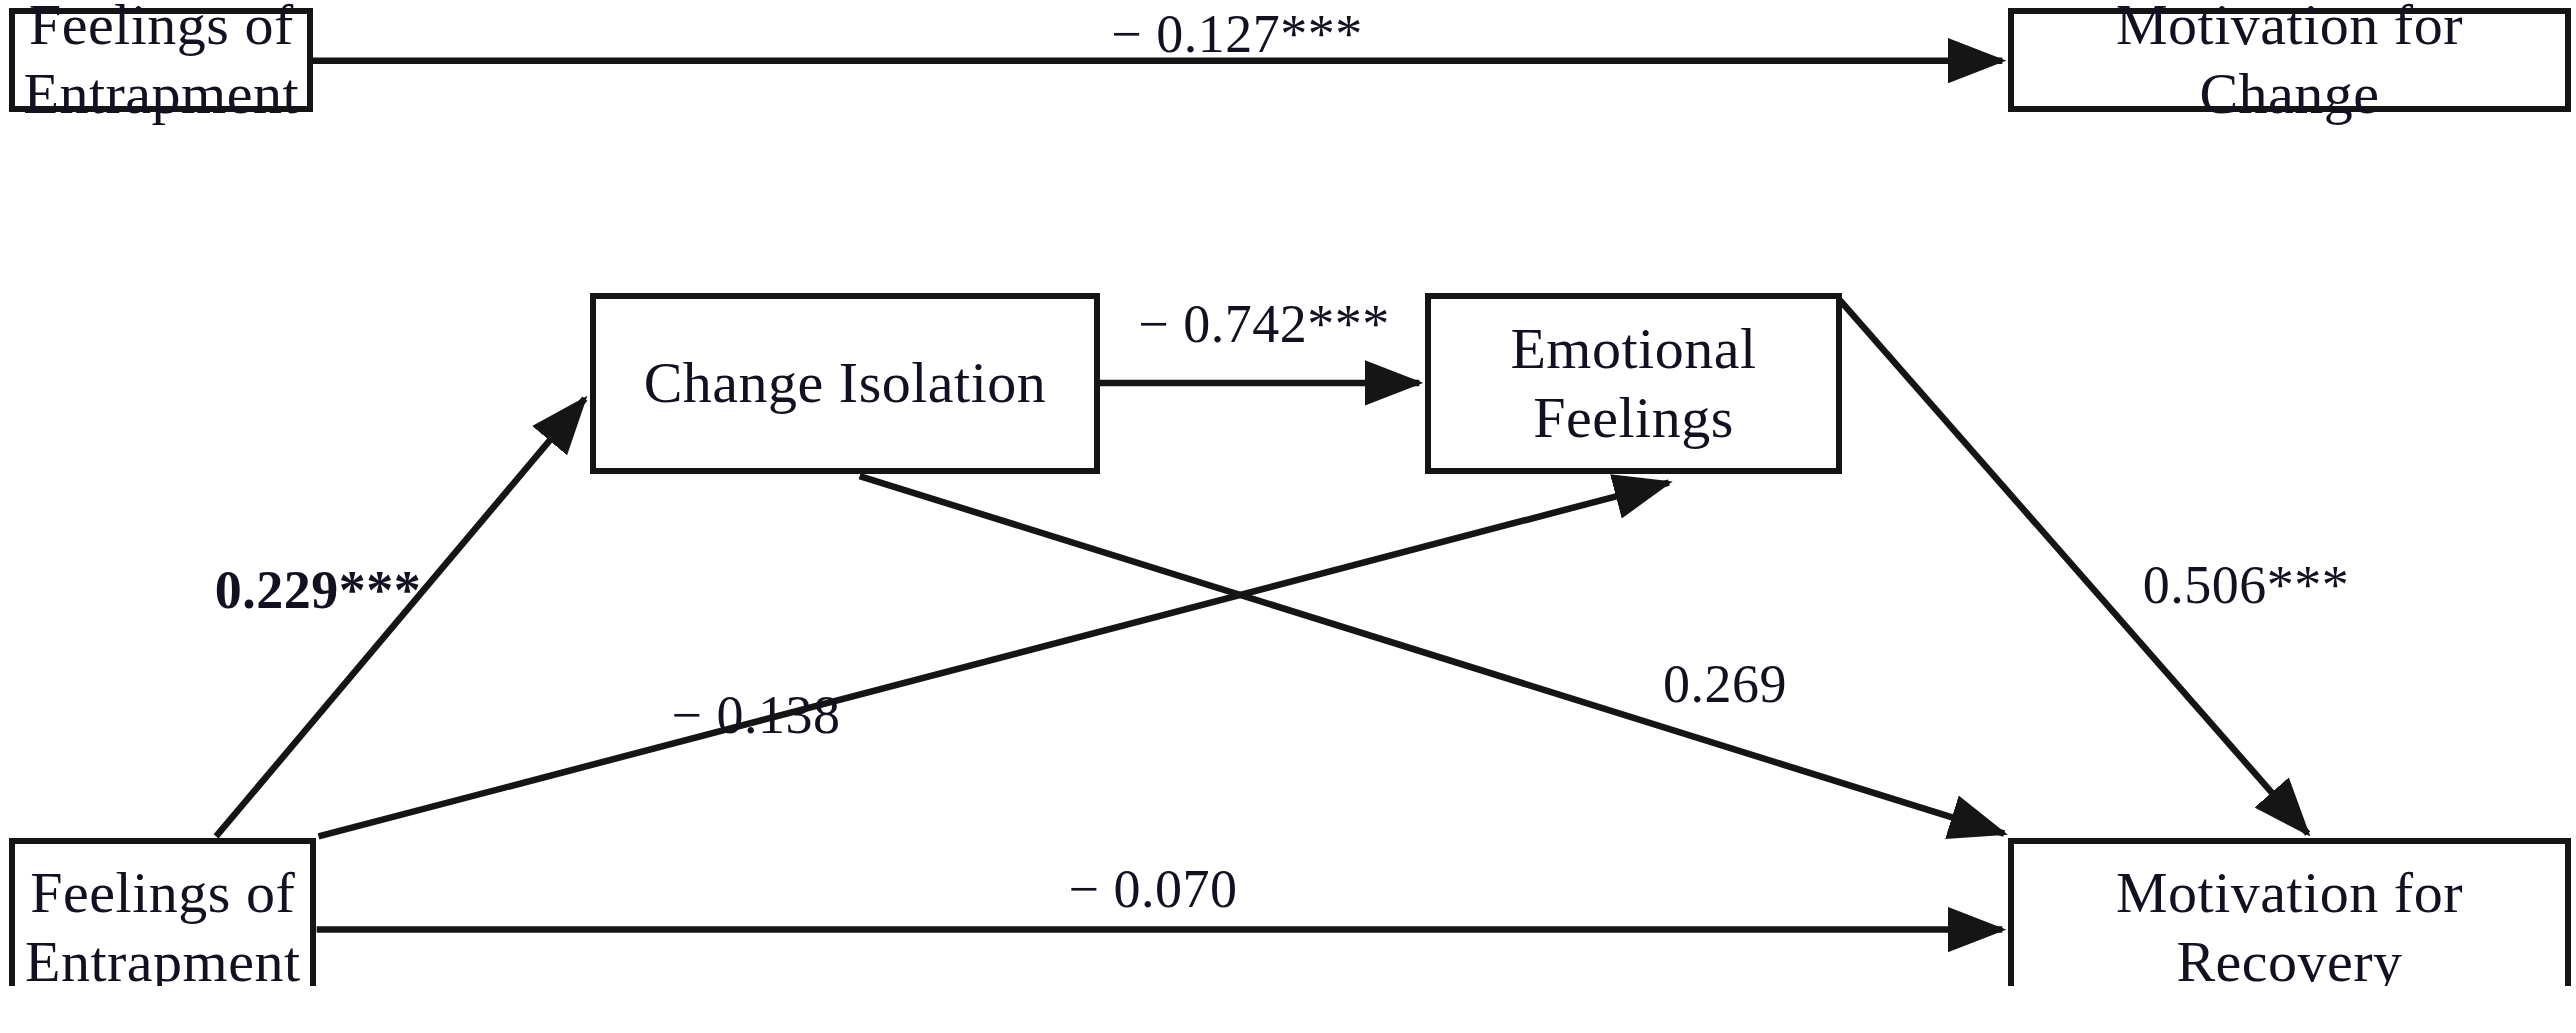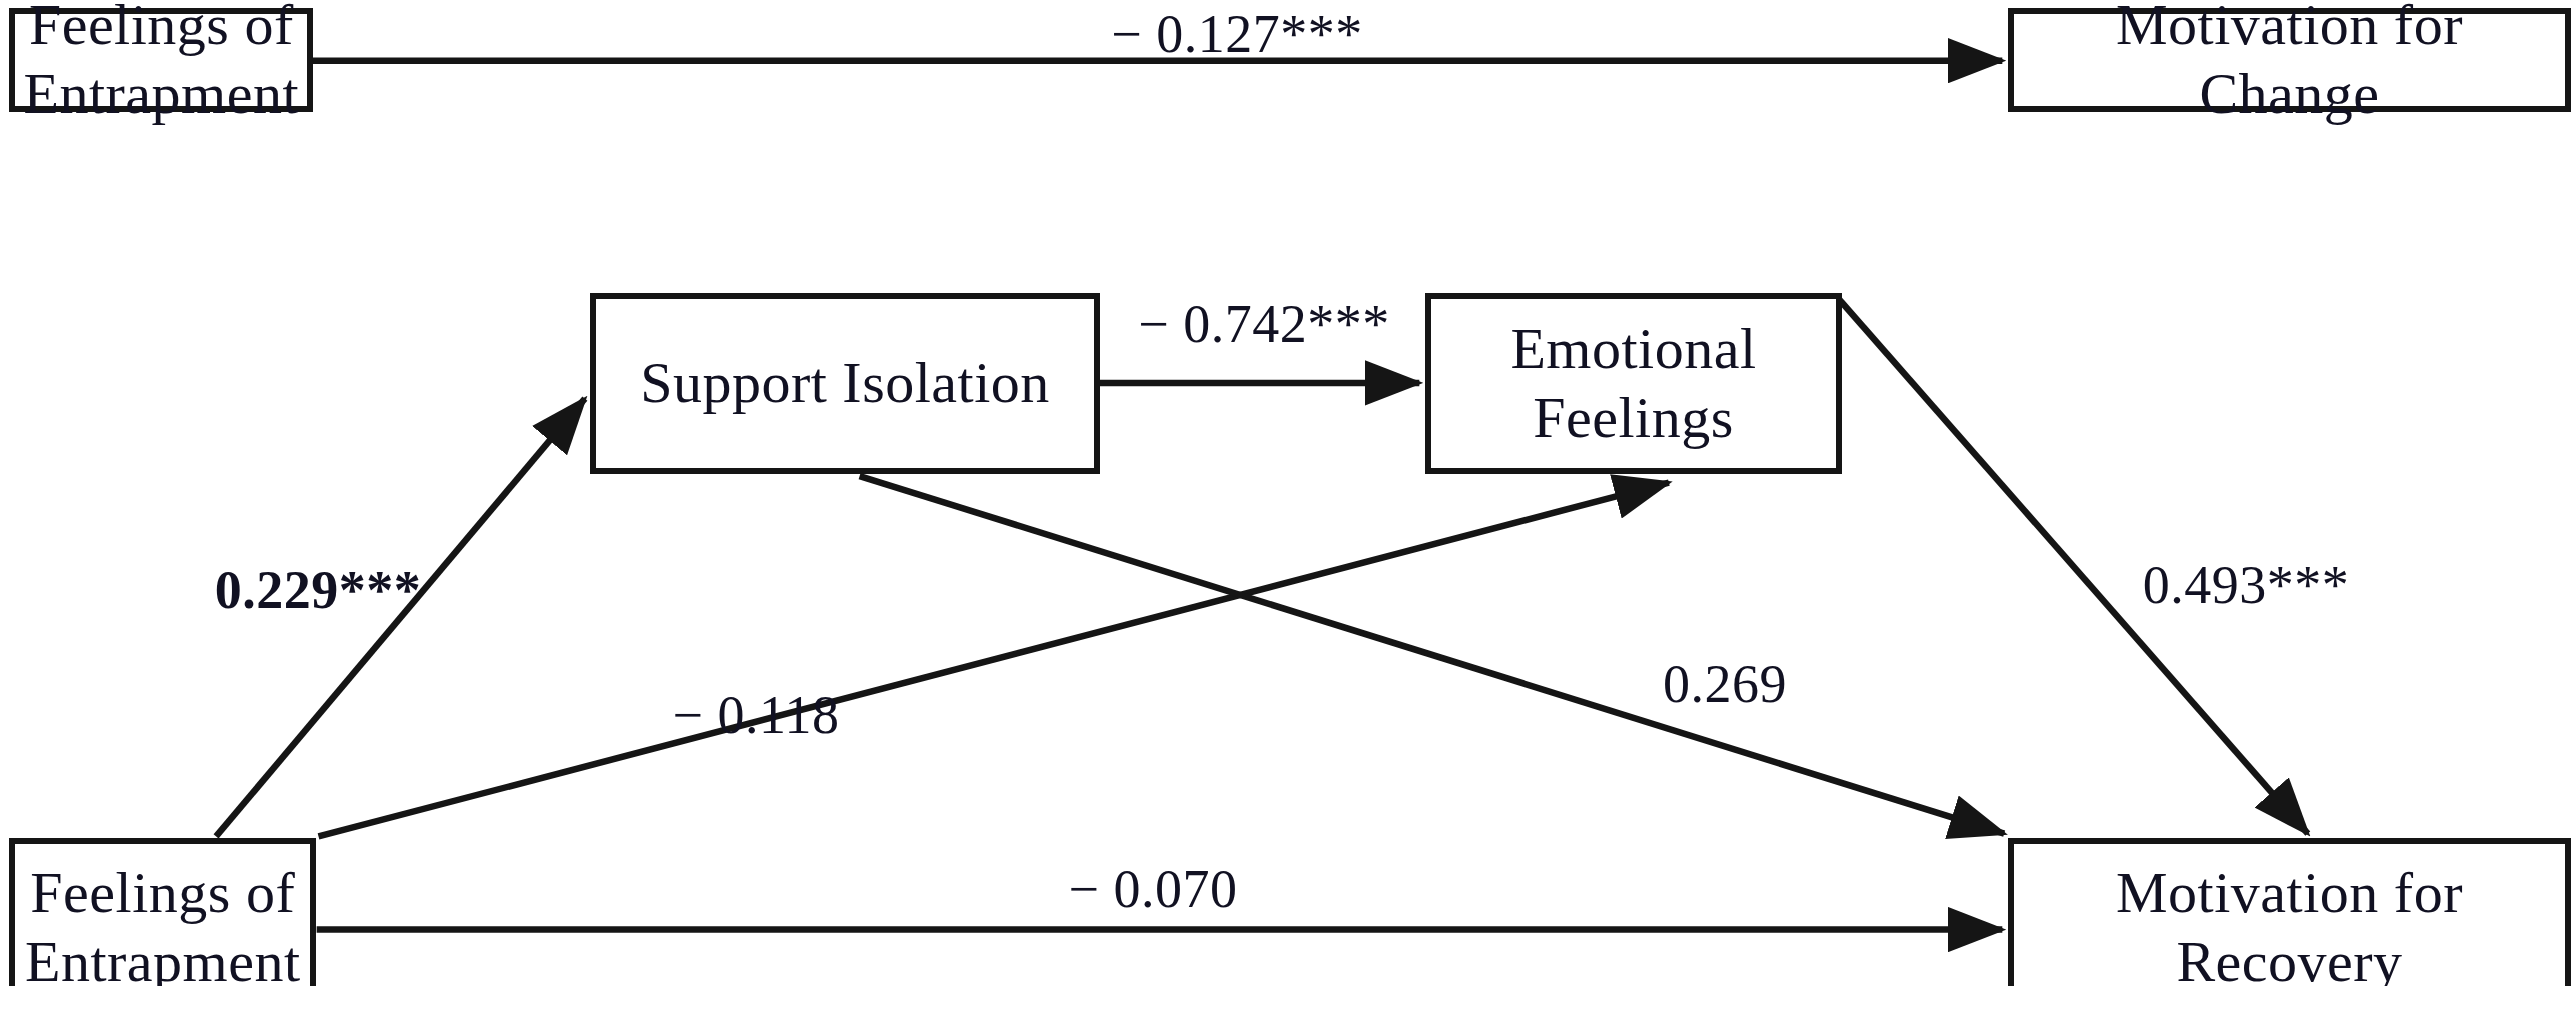--- a/index.html
+++ b/index.html
@@ -80,39 +80,39 @@
   <div id="node-layer">
       <div class="node" style="left: 9.3px; top: 7.5px; width: 304px; height: 104px; border-color: rgb(21, 21, 21);">
         <div class="node-label" style="color: rgb(17, 17, 34);">Feelings of
 Entrapment</div>
       </div>
       <div class="node" style="left: 2008px; top: 7.5px; width: 563px; height: 104px; border-color: rgb(21, 21, 21);">
         <div class="node-label" style="color: rgb(17, 17, 34);">Motivation for
 Change</div>
       </div>
       <div class="node" style="left: 590px; top: 293px; width: 510px; height: 181px; border-color: rgb(21, 21, 21);">
-        <div class="node-label" style="color: rgb(17, 17, 34);">Support Isolation</div>
+        <div class="node-label" style="color: rgb(17, 17, 34);">Change Isolation</div>
       </div>
       <div class="node" style="left: 1425px; top: 293px; width: 417px; height: 181px; border-color: rgb(21, 21, 21);">
         <div class="node-label" style="color: rgb(17, 17, 34);">Emotional
 Feelings</div>
       </div>
       <div class="node" style="left: 9.3px; top: 838px; width: 307px; height: 179px; border-color: rgb(21, 21, 21);">
         <div class="node-label" style="color: rgb(17, 17, 34);">Feelings of
 Entrapment</div>
       </div>
       <div class="node" style="left: 2008px; top: 838px; width: 563px; height: 179px; border-color: rgb(21, 21, 21);">
         <div class="node-label" style="color: rgb(17, 17, 34);">Motivation for
 Recovery</div>
       </div>
     </div>
   <div id="label-layer">
       <div class="edge-label" style="left: 1195px; top: 34px; color: rgb(17, 17, 34); margin-left: 42px;">− 0.127***</div>
       <div class="edge-label" style="left: 1264px; top: 324px; color: rgb(17, 17, 34);">− 0.742***</div>
       <div class="edge-label" style="left: 318px; top: 590px; color: rgb(17, 17, 34); font-weight: bold;">0.229***</div>
-      <div class="edge-label" style="left: 756px; top: 715px; color: rgb(17, 17, 34);">− 0.118</div>
+      <div class="edge-label" style="left: 756px; top: 715px; color: rgb(17, 17, 34);">− 0.138</div>
       <div class="edge-label" style="left: 1725px; top: 684px; color: rgb(17, 17, 34);">0.269</div>
-      <div class="edge-label" style="left: 2246px; top: 585px; color: rgb(17, 17, 34);">0.493***</div>
+      <div class="edge-label" style="left: 2246px; top: 585px; color: rgb(17, 17, 34);">0.506***</div>
       <div class="edge-label" style="left: 1153px; top: 889px; color: rgb(17, 17, 34);">− 0.070</div>
     </div>
 
 </div>
 
 
 </body></html>

